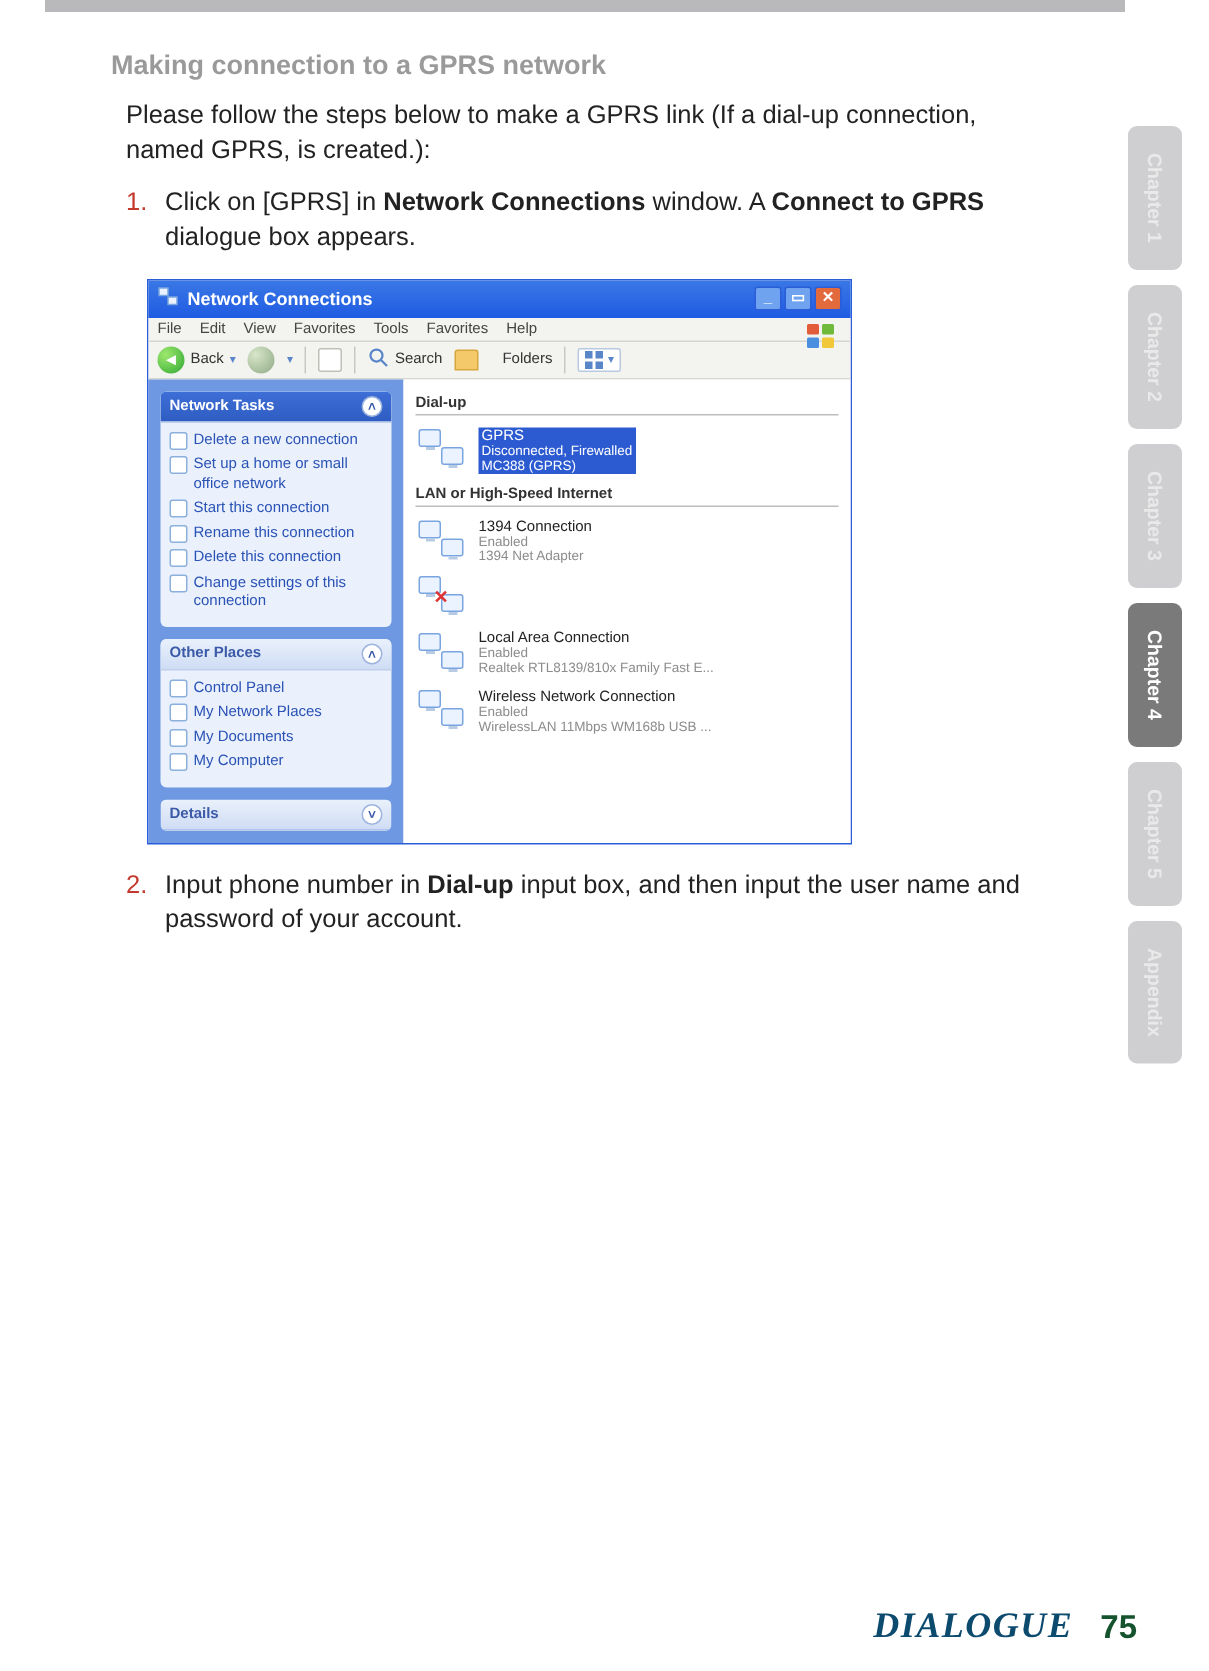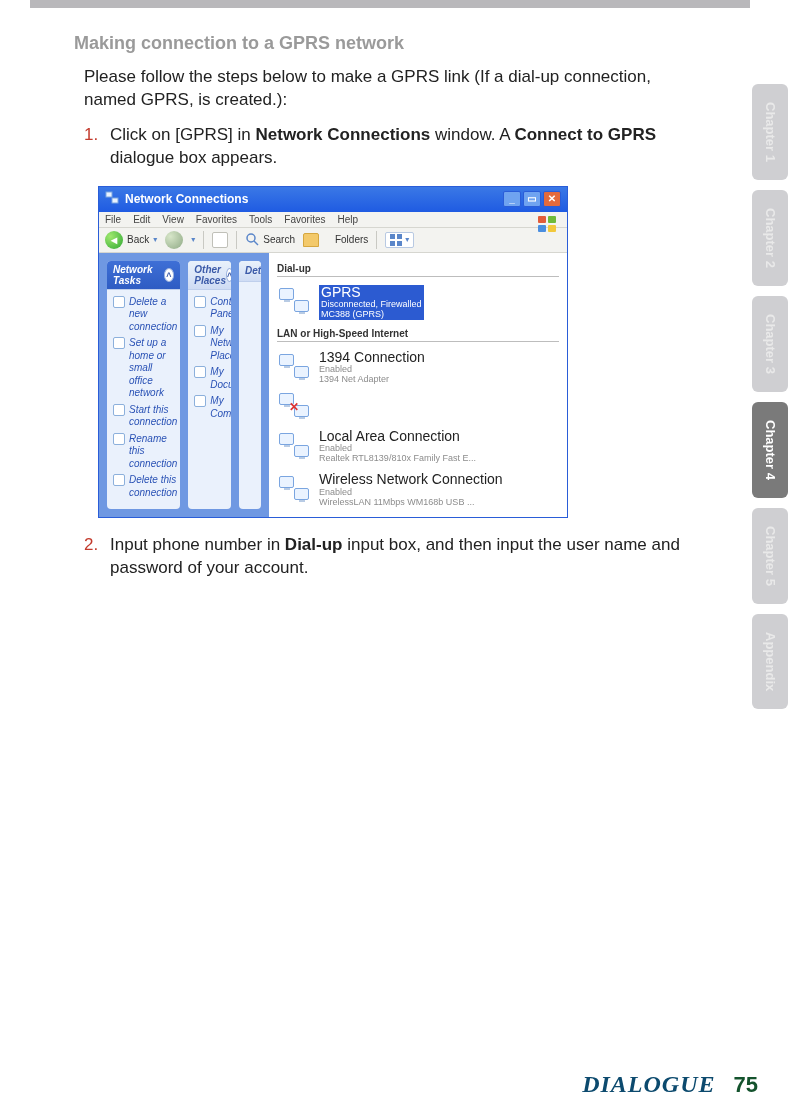--- a/index.html
+++ b/index.html
@@ -175,21 +175,21 @@
   .wf-y{background:#f2c83b;right:0;bottom:0;}
 
   .win-body {
     display:flex;
     min-height: 240px;
   }
   .side {
     width: 170px;
     background: #6f98e2;
     padding: 8px;
-    display:flex; flex-direction:row; gap:8px;font-style:italic;
+    display:flex; flex-direction:column; gap:8px;
   }
   .panel {
     background:#eaf1fc;
     border-radius:4px;
     overflow:hidden;
     font-size:10px;
   }
   .panel-head {
     background: linear-gradient(#e9f1fb,#cfdcf4);
     color:#3b5aa8;
@@ -228,21 +228,21 @@
   .mon {
     position:absolute;width:15px;height:12px;border:1px solid #7aa5e0;background:#eaf3ff;border-radius:2px;
   }
   .mon.b {left:15px;top:12px;}
   .mon::after{content:"";position:absolute;left:4px;bottom:-3px;width:6px;height:2px;background:#b8cbe4;}
   .xmark {
     position:absolute;left:10px;top:8px;width:12px;height:12px;
     color:#d33; font-weight:bold; font-size:12px;line-height:12px;
   }
   .conn-text { line-height:1.1; }
-  .conn-name { font-size:14px;color:#222; }
+  .conn-name { font-size:10px;color:#222; }
   .conn-name.sel { background:#2c5bd1;color:#fff;padding:0 2px; }
   .conn-sub  { font-size:9px;color:#8c8c8c; }
   .conn-sub.sel { background:#2c5bd1;color:#fff;padding:0 2px; }
 
   
   .footer {
     position:absolute;
     bottom: 16px;
     right: 48px;
     display:flex;
@@ -369,20 +369,24 @@
                 <span>Start this connection</span>
               </li>
             <li>
                 <span class="pli-ico"></span>
                 <span>Rename this connection</span>
               </li>
             <li>
                 <span class="pli-ico"></span>
                 <span>Delete this connection</span>
               </li>
+            <li>
+                <span class="pli-ico"></span>
+                <span>Change settings of this connection</span>
+              </li>
           </ul>
         </div>
 
         <div class="panel">
           <div class="panel-head">
             <span>Other Places</span>
             <span class="chev">˄</span>
           </div>
           <ul class="panel-list">
             <li>

